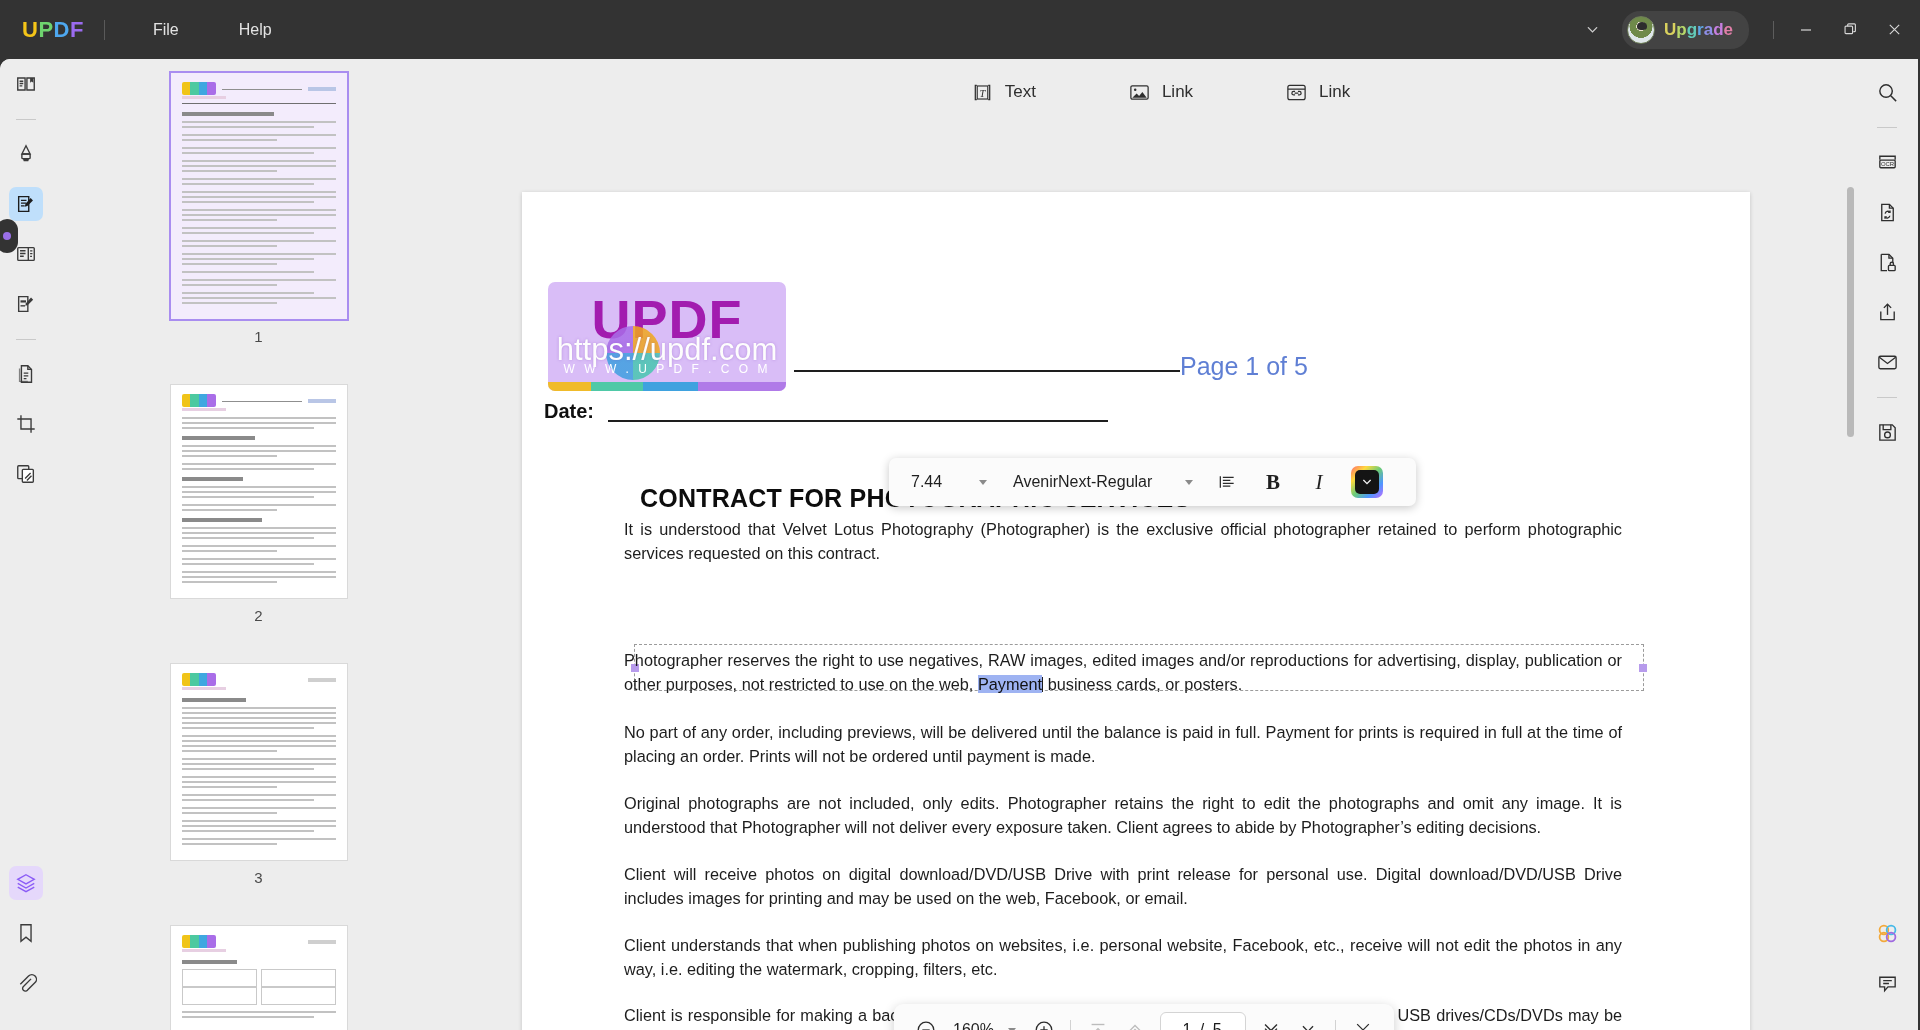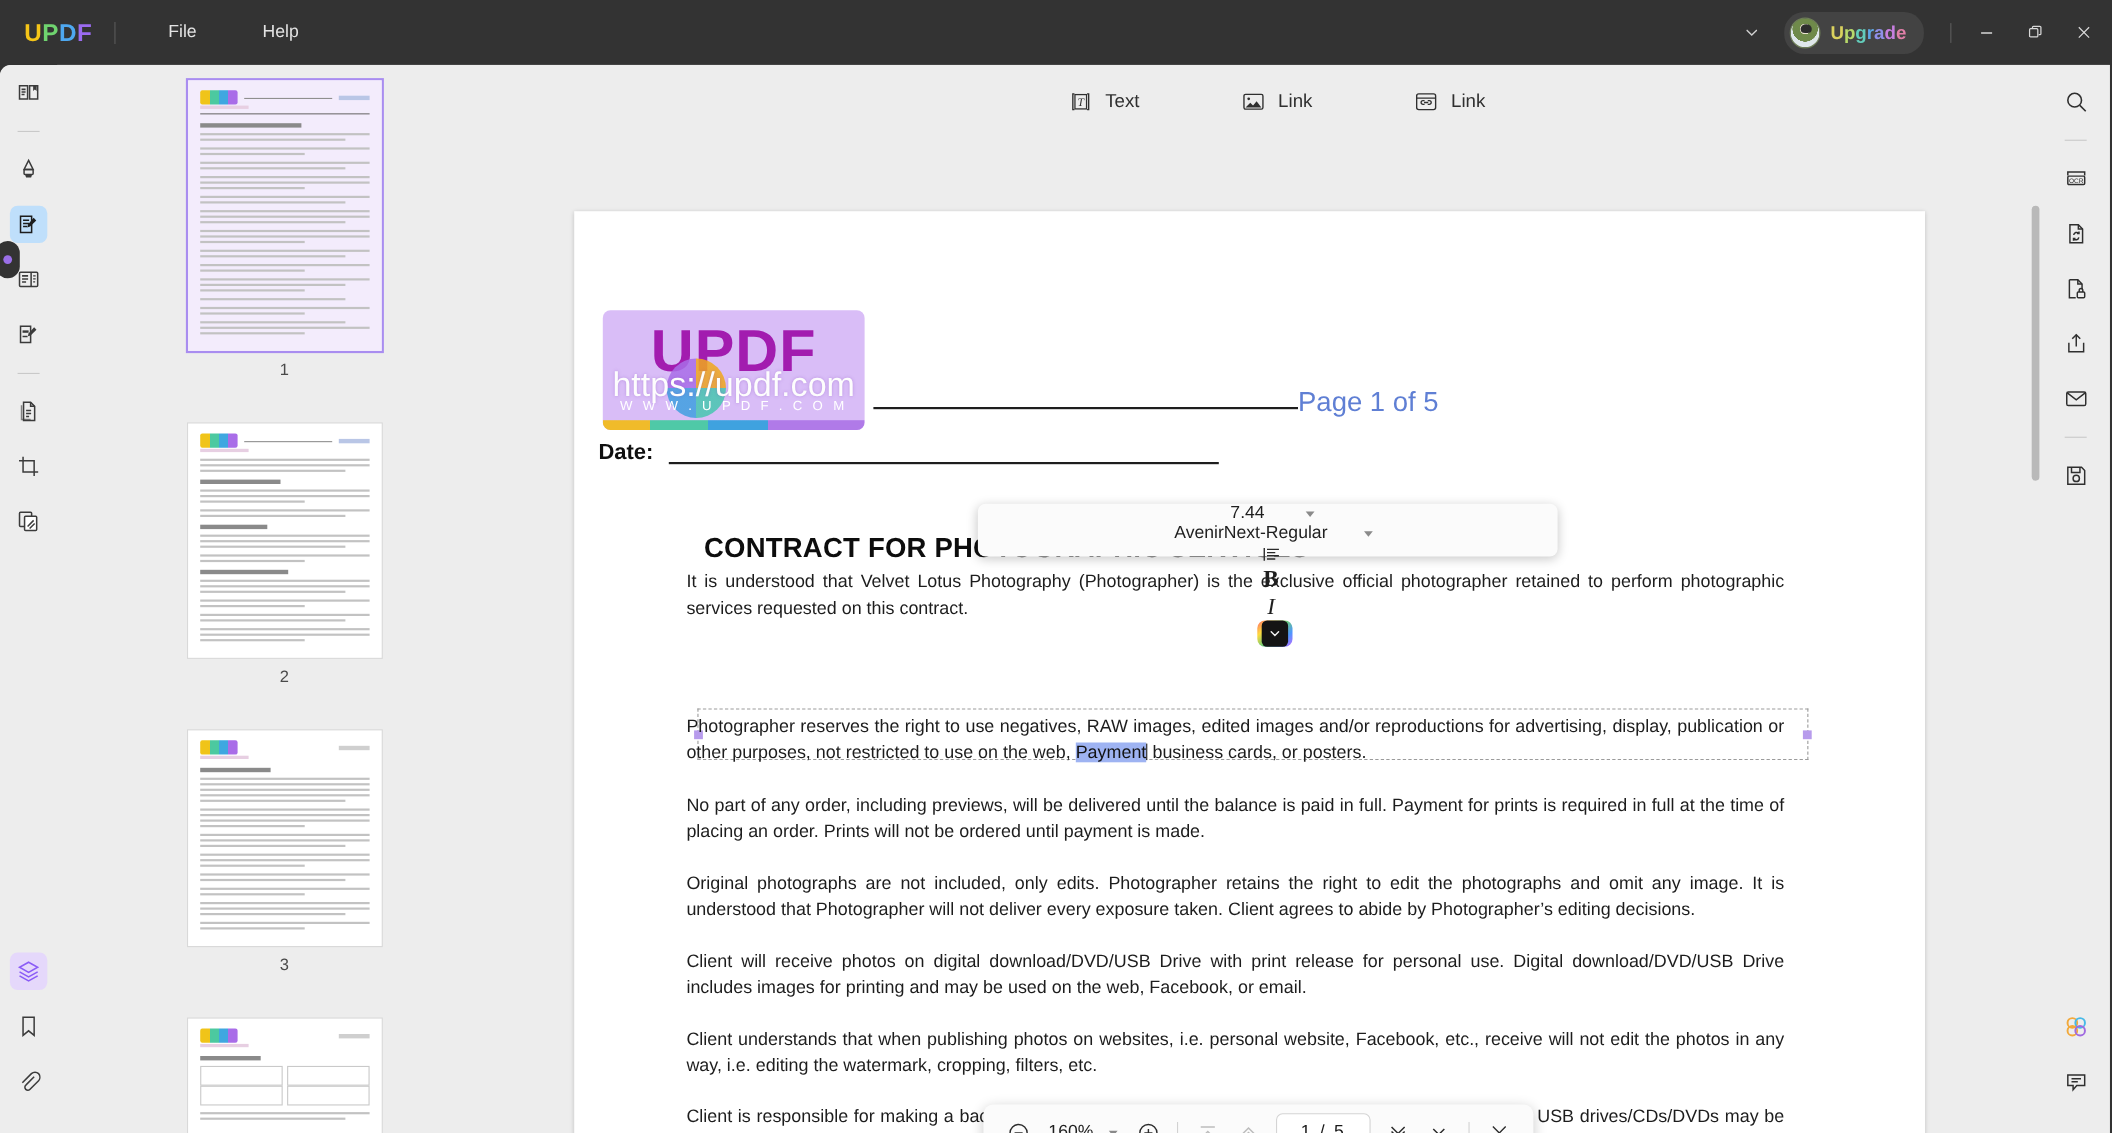--- a/index.html
+++ b/index.html
@@ -250,21 +250,20 @@
   .sel-text { background: #9eb3f2; color: #121212; }
   .caret { display:inline-block; width:1px; height:15px; background:#1b1b1b; vertical-align:-2px; }
 
   
   #font-toolbar {
     position: absolute; left: 889px; top: 399px; width: 527px; height: 48px;
     background: #fbfbfb; border-radius: 7px;
     box-shadow: 0 2px 10px rgba(0,0,0,.22);
     display: flex; align-items: center; padding: 0 6px;
     z-index: 30;
-    flex-direction: column;
   }
   .ft-field {
     display: flex; align-items: center; height: 34px; border-radius: 5px;
     padding: 0 8px; color: #1f1f1f; font-size: 16px;
   }
   #ft-size { width: 92px; justify-content: space-between; margin-left: 8px;}
   #ft-font { width: 196px; justify-content: space-between; margin-left: 10px; }
   .ft-caret { width:0;height:0;border-left:4px solid transparent;border-right:4px solid transparent;border-top:5px solid #8a8a8a;}
   .ft-btn {
     width: 40px; height: 34px; border-radius: 5px; margin-left: 6px;

